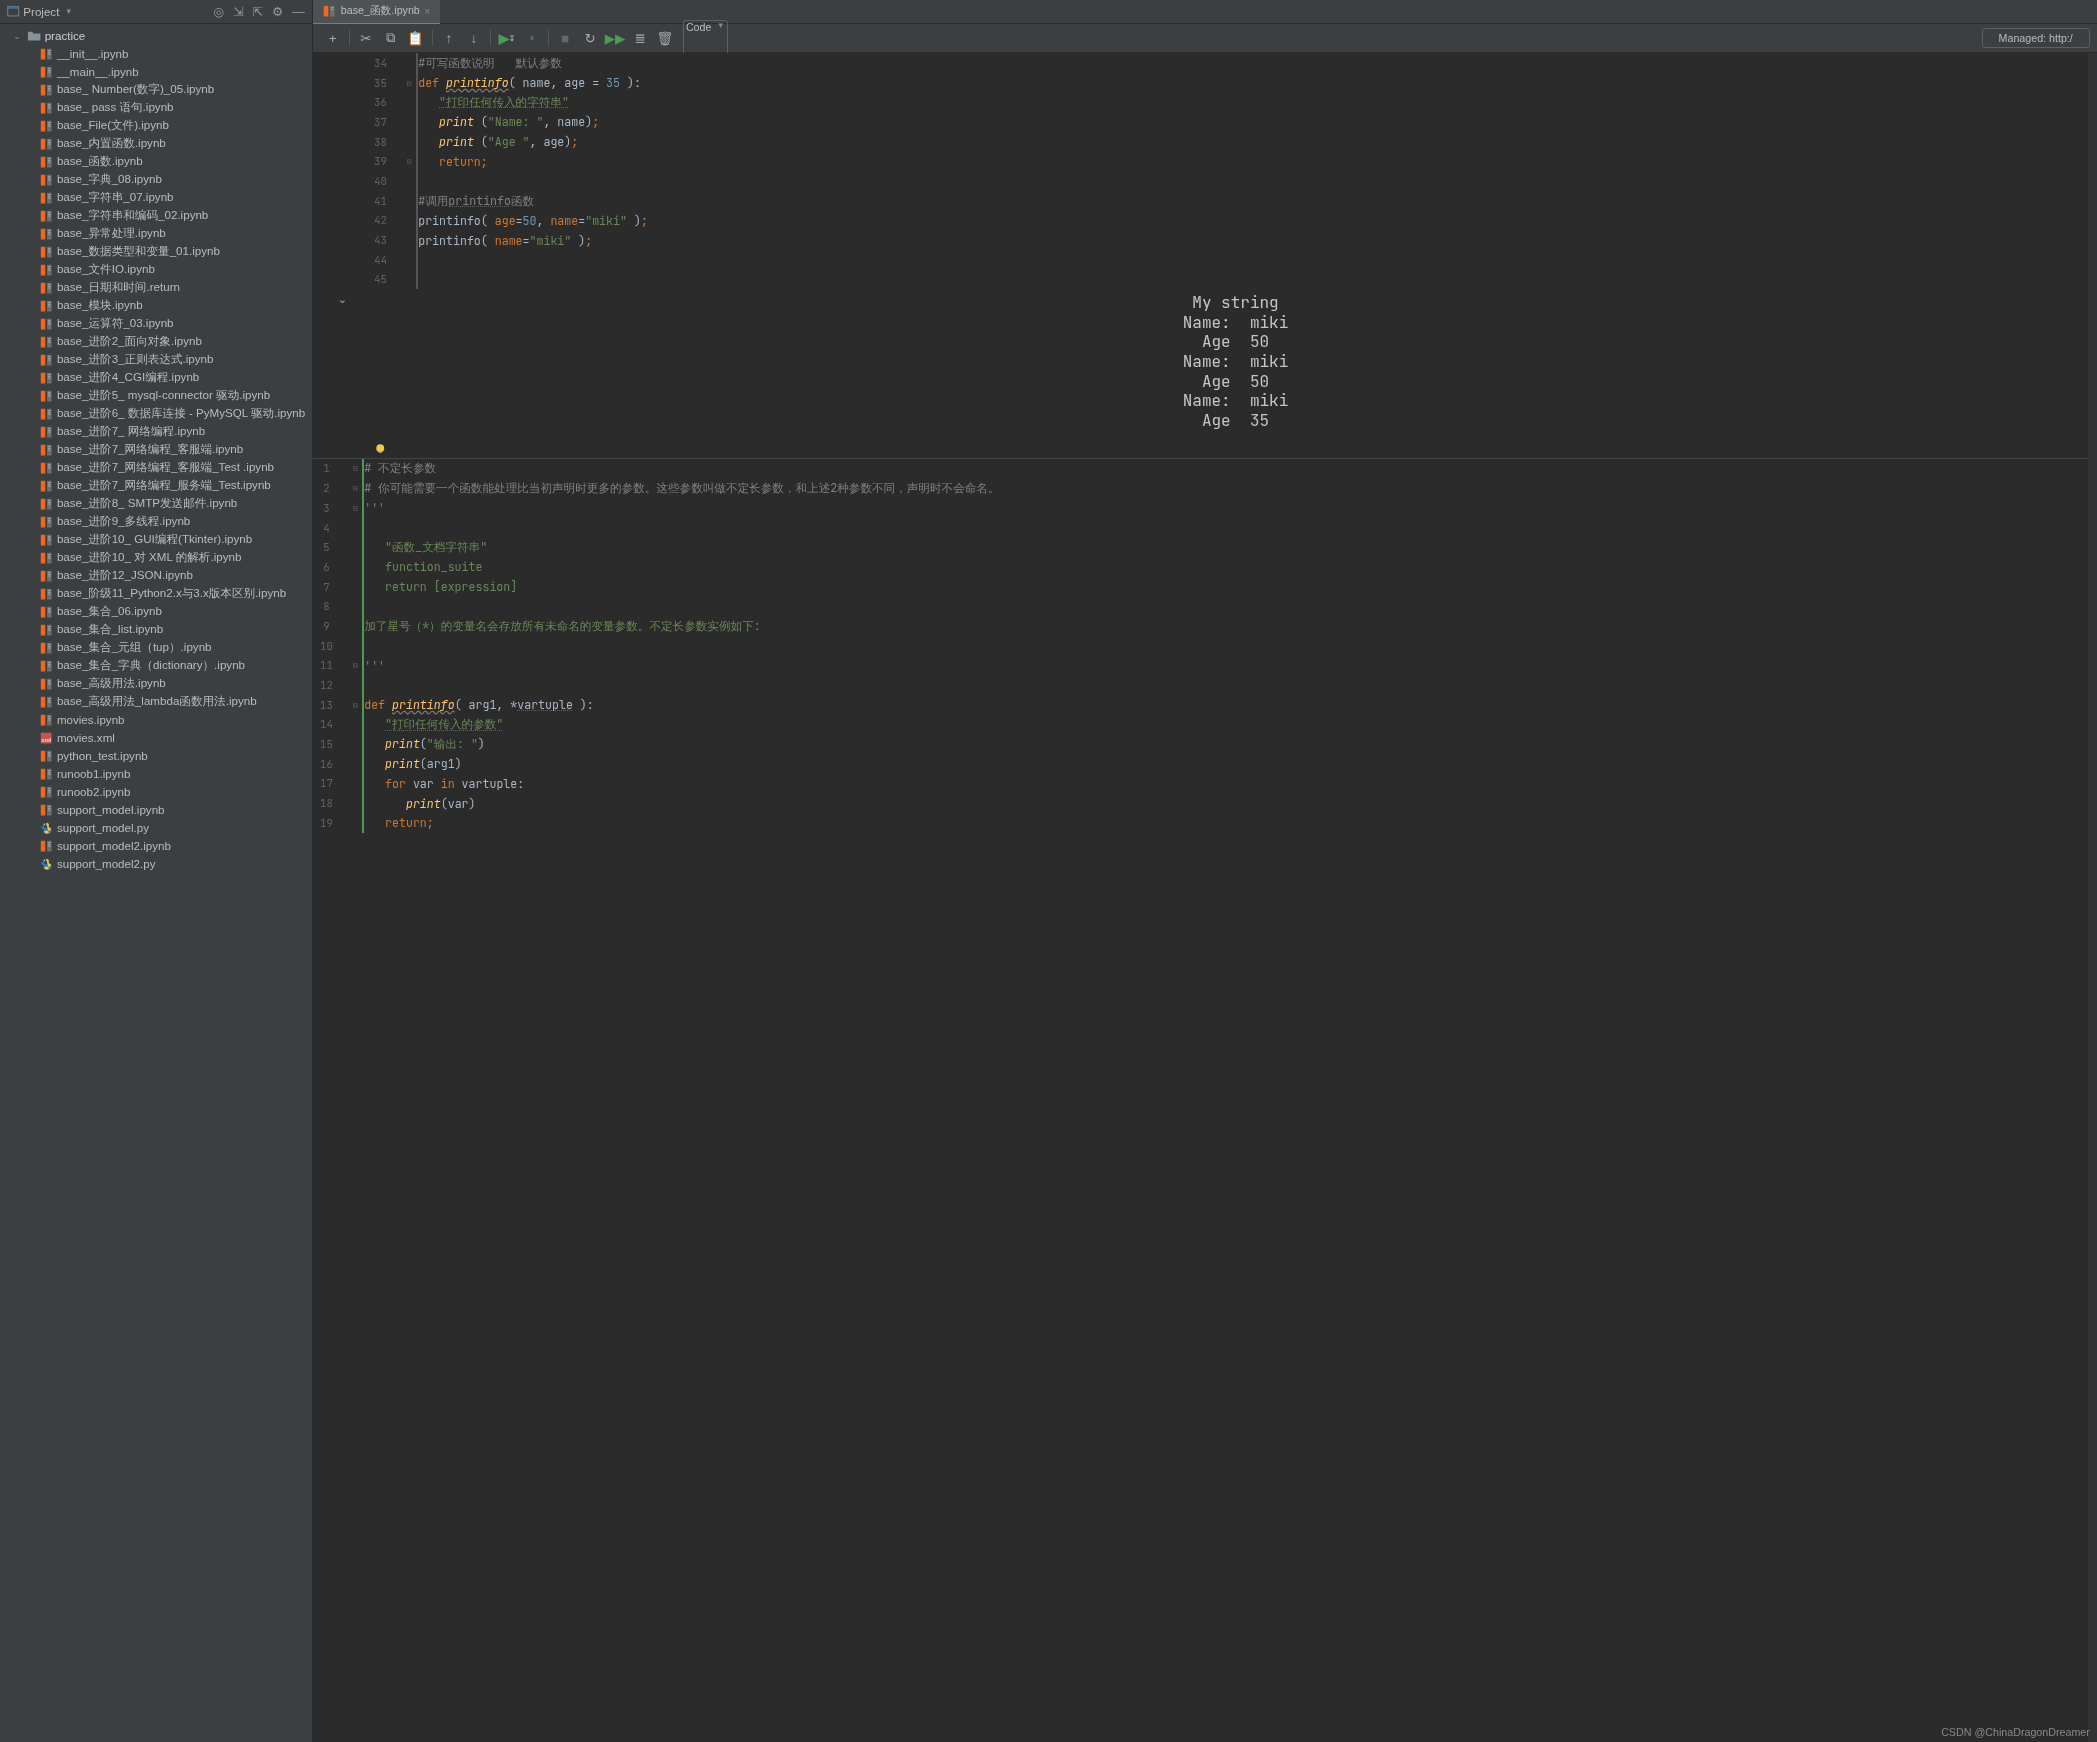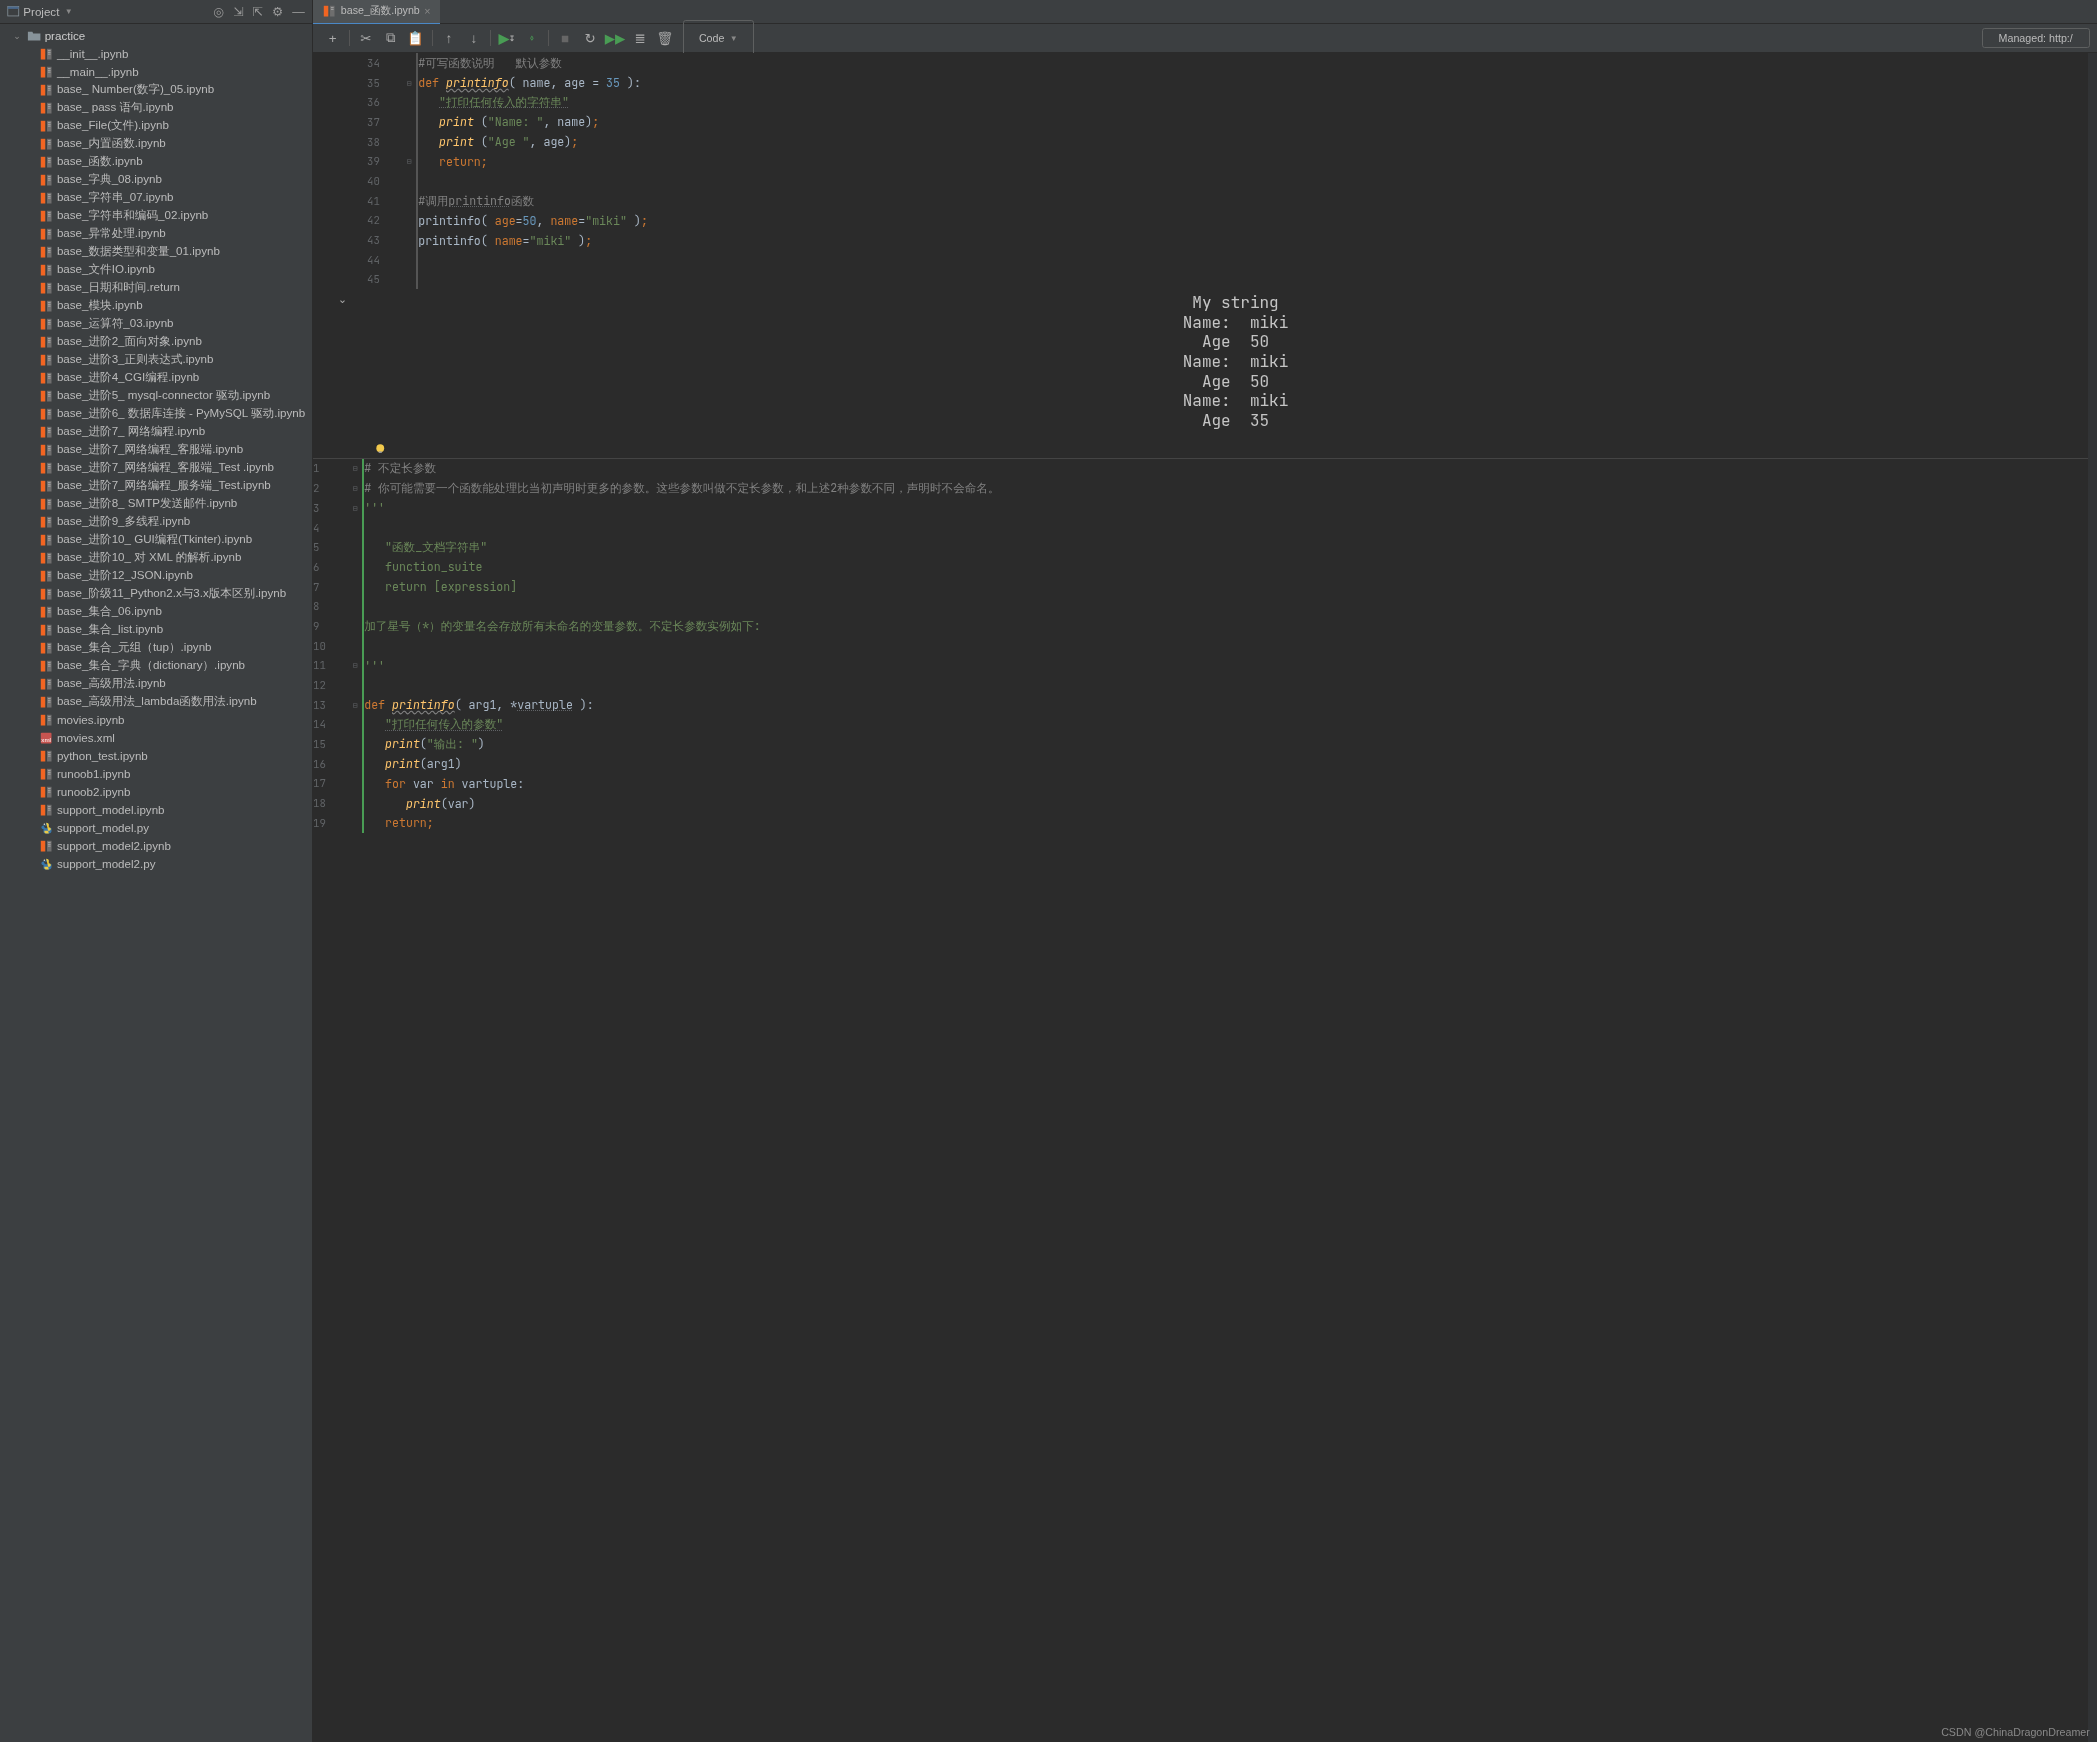--- a/index.html
+++ b/index.html
@@ -29,31 +29,31 @@
 .tab .close { color:#888; font-size:10.7px; cursor:pointer; }
 .toolbar { display:flex; align-items:center; justify-content:space-between; height:29px; background:#3c3f41; border-bottom:0.9px solid #2b2b2b; padding:0 7.2px; }
 .tl-l { display:flex; align-items:center; gap:0; height:100%; }
 .tl-l .btn { display:flex; align-items:center; justify-content:center; width:25px; height:100%; color:#aaa; cursor:pointer; font-size:13.4px; }
 .tl-l .sep { width:0.9px; height:16px; background:#555; margin:0 3.6px; }
 .tl-l .run { color:#499c54; font-weight:bold; }
 .tl-l .bug { color:#499c54; }
 .tl-l .stop { color:#666; }
 .tl-l .ff { color:#499c54; }
 .tl-l .del { color:#aaa; }
-.tl-l .celltype { display:flex; align-items:center; gap:5.4px; border:0.9px solid #5e6060; border-radius:2.7px; height:36px; padding:0 15px; margin-left:5.4px; color:#bbb; font-size:10.7px; cursor:pointer; }
+.tl-l .celltype { display:flex; align-items:flex-start; gap:5.4px; border:0.9px solid #5e6060; border-radius:2.7px; height:36px; padding:0 2px; margin-left:5.4px; color:#bbb; font-size:10.7px; cursor:pointer; }
 .tl-r { display:flex; align-items:center; border:0.9px solid #5e6060; border-radius:2.7px; height:19.7px; padding:0 16px; color:#bbb; font-size:10.7px; cursor:pointer; }
 .content { flex:1; overflow-y:auto; background:#2b2b2b; position:relative; }
 .content::-webkit-scrollbar { width:9px; } .content::-webkit-scrollbar-thumb { background:#4d4d4d; border-radius:4.5px; }
 .gutter { right:0; top:0; bottom:0; width:9px; position:absolute; background:#313335; }
 .cell { display:flex; border-top:0.9px solid #3c3f41; }
 .cell.first { border-top:none; }
 .cell-prompt { width:54px; min-width:54px; text-align:right; padding:3.6px 7.2px 3.6px 0; color:#6a8759; font-family:"JetBrains Mono",Consolas,monospace; font-size:10.7px; }
 .cell-body { flex:1; padding:0; }
 .code-row { display:flex; height:19.7px; align-items:center; font-family:"JetBrains Mono",Consolas,monospace; font-size:11.6px; }
-.ln { width:36px; min-width:36px; text-align:left; padding-right:9px; color:#606366; font-size:10.7px; }
+.ln { width:36px; min-width:36px; text-align:center; padding-right:9px; color:#606366; font-size:10.7px; }
 .fold { width:12.5px; min-width:12.5px; color:#606366; font-size:8px; text-align:center; }
 .bar { width:2.7px; min-width:2.7px; height:100%; }
 .bar.green { background:#499c54; }
 .bar.gray { background:#555; }
 .code { flex:1; white-space:pre; color:#a9b7c6; }
 .c-kw { color:#cc7832; }
 .c-fn { color:#ffc66d; font-style:italic; }
 .c-fn.u { text-decoration:underline wavy #808080; text-decoration-skip-ink:none; }
 .c-str { color:#6a8759; }
 .c-num { color:#6897bb; }

